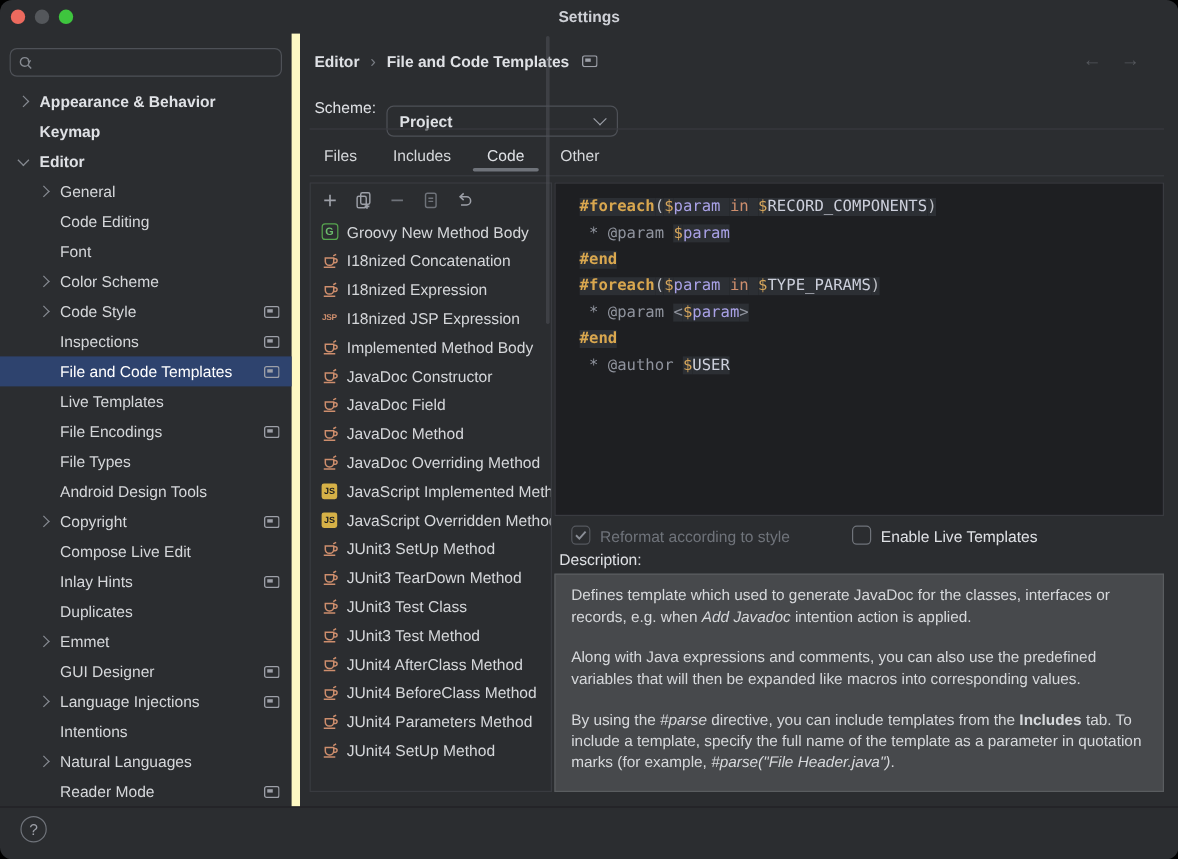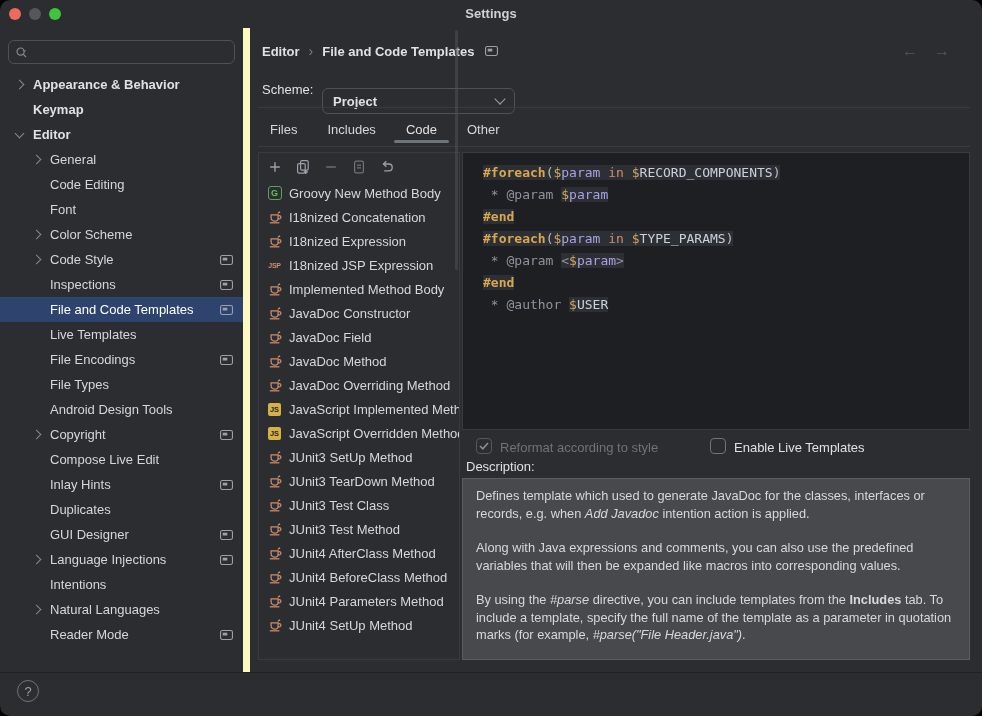--- a/index.html
+++ b/index.html
@@ -261,20 +261,26 @@
           <span class="scr-wrap">
             <svg width="13" height="10" viewBox="0 0 13 10" fill="none">
               <rect x="0.55" y="0.55" width="11.9" height="8.9" rx="1.6" stroke="currentColor" stroke-width="1.1"></rect>
               <rect x="2.7" y="2.7" width="4.6" height="2.8" fill="currentColor"></rect>
             </svg>
           </span>
         </div>
         <div class="trow lv2">
           <span class="chevslot"></span>
           <span class="tlabel">Duplicates</span>
+        </div>
+        <div class="trow lv2">
+          <span class="chevslot">
+            <span class="chev right"></span>
+          </span>
+          <span class="tlabel">Emmet</span>
         </div>
         <div class="trow lv2">
           <span class="chevslot"></span>
           <span class="tlabel">GUI Designer</span>
           <span class="scr-wrap">
             <svg width="13" height="10" viewBox="0 0 13 10" fill="none">
               <rect x="0.55" y="0.55" width="11.9" height="8.9" rx="1.6" stroke="currentColor" stroke-width="1.1"></rect>
               <rect x="2.7" y="2.7" width="4.6" height="2.8" fill="currentColor"></rect>
             </svg>
           </span>

